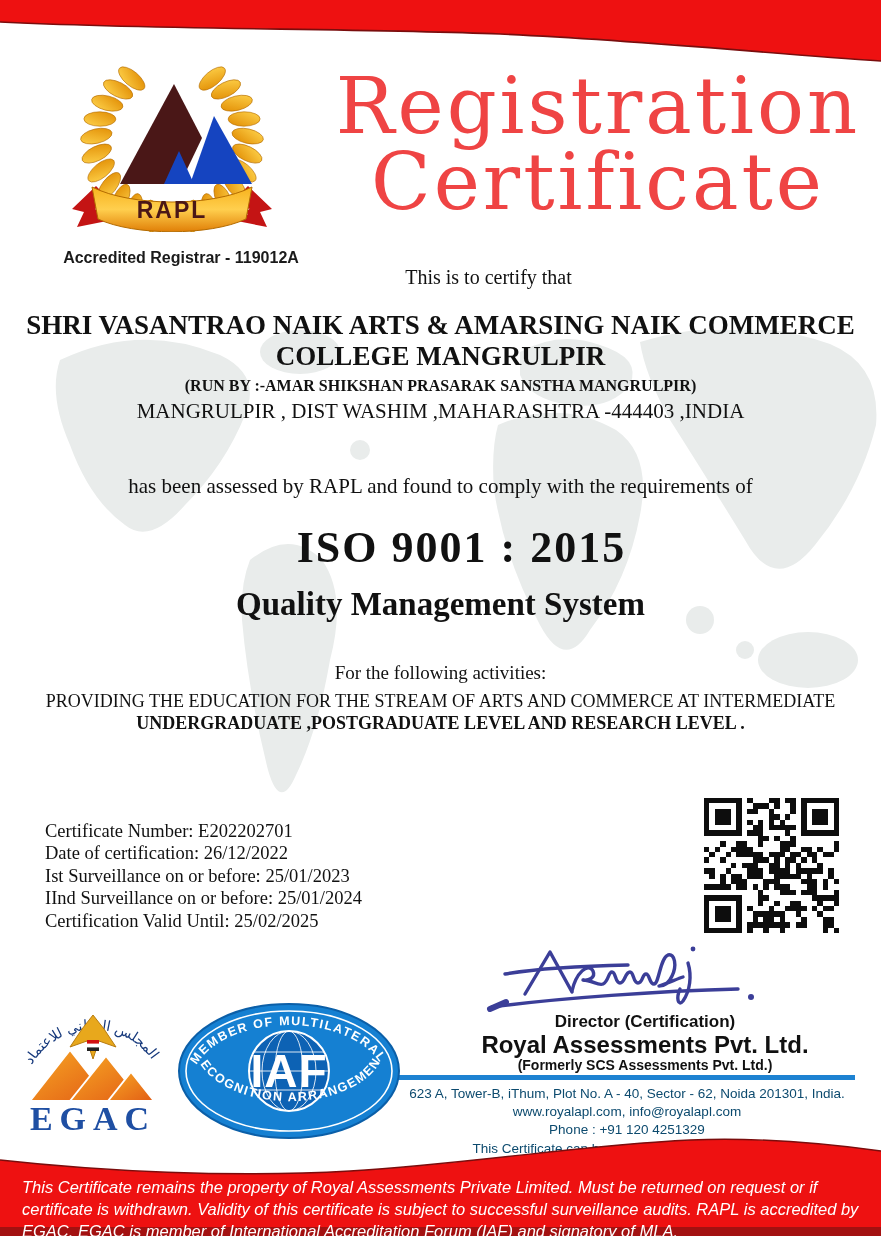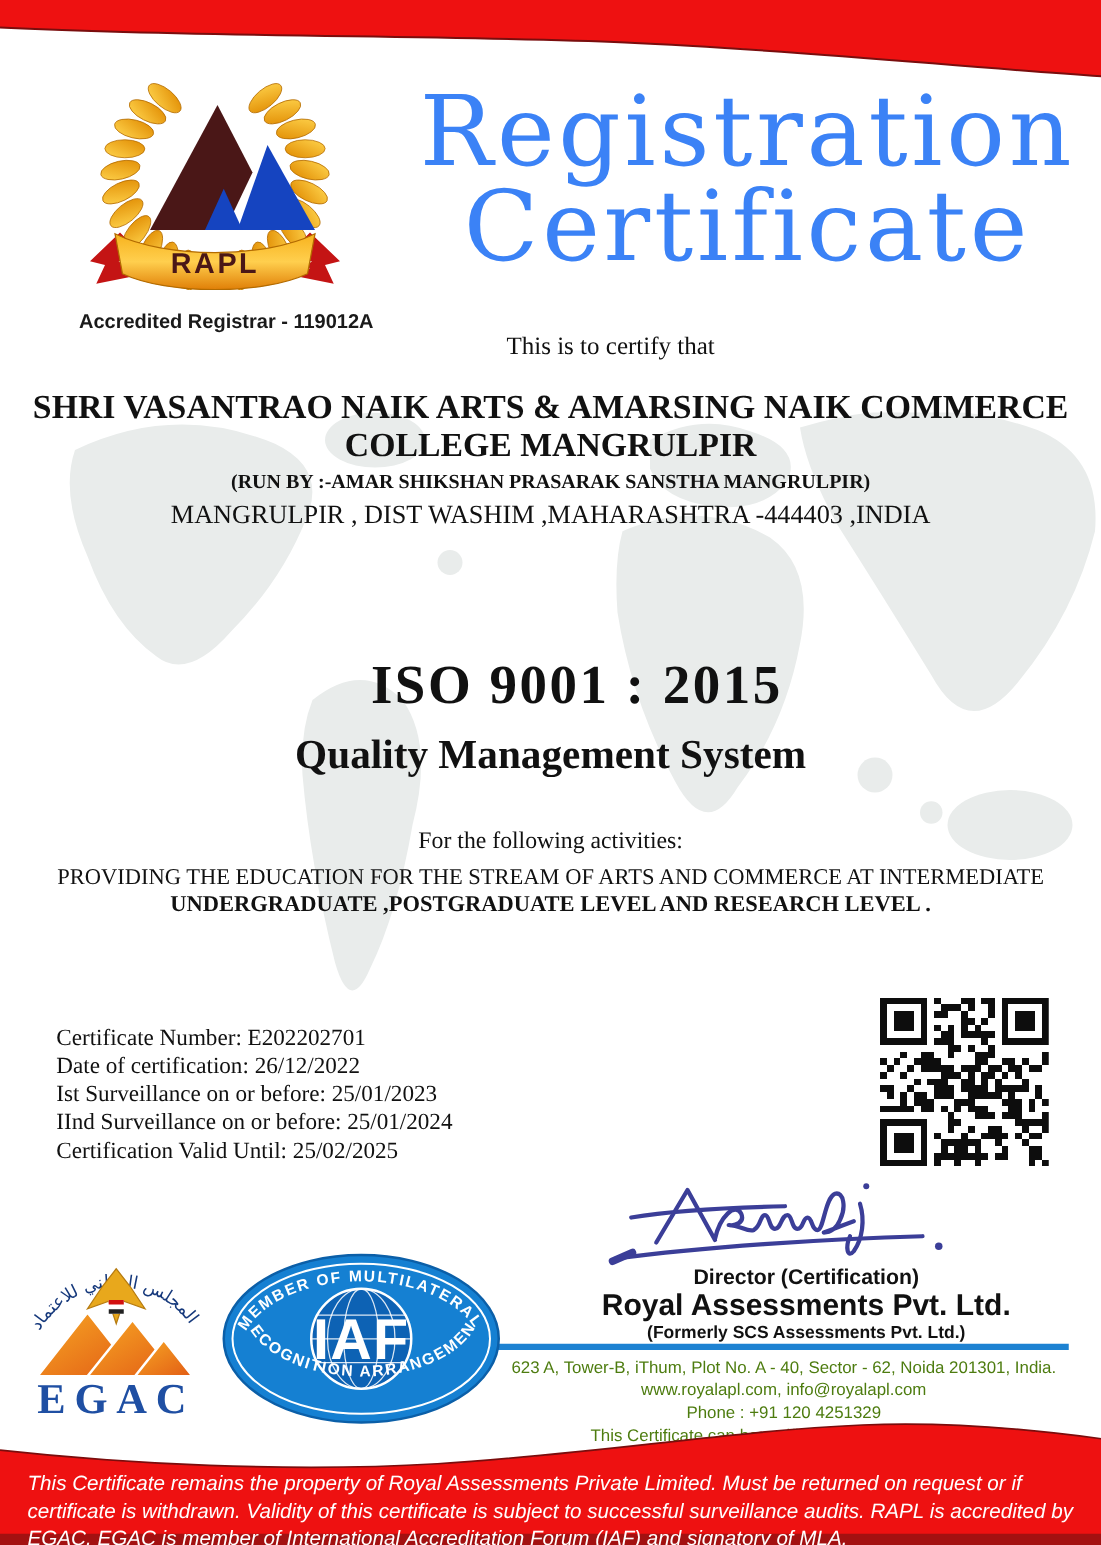--- a/index.html
+++ b/index.html
@@ -1,21 +1,21 @@
 <!DOCTYPE html>
 <html><head>
 <meta charset="utf-8">
 <style>
   html,body{margin:0;padding:0;background:#888;}
   .page{position:relative;width:881px;height:1236px;background:#fff;overflow:hidden;
         font-family:"Liberation Serif",serif;color:#111;margin:0 auto;}
   .abs{position:absolute;}
   .ctr{text-align:center;left:0;width:881px;}
   
-  .title{left:318px;width:560px;top:68px;text-align:center;color:#3b82f6;
+  .title{left:318px;width:560px;top:68px;text-align:center;color:#ef4444;
          font-family:"DejaVu Serif",serif;font-size:78px;line-height:76px;letter-spacing:3px;}
   .caption{left:40px;width:282px;top:225px;text-align:center;font-family:"Liberation Sans",sans-serif;
            font-weight:bold;font-size:16px;color:#1a1a1a;margin-top:24px;}
   .intro{top:266px;font-size:20px;padding-left:48px;}
   
   .org1{top:310px;font-weight:bold;font-size:27px;line-height:31px;}
   .org2{top:341px;font-weight:bold;font-size:27px;}
   .runby{top:377px;font-weight:bold;font-size:16px;}
   .orgaddr{top:399px;font-size:21px;}
   .assessed{top:474px;font-size:21px;}
@@ -27,21 +27,21 @@
   .details{left:45px;top:820px;font-size:18.5px;line-height:22.4px;}
   
   .sigrole{left:430px;width:430px;top:1012px;text-align:center;font-family:"Liberation Sans",sans-serif;
            font-weight:bold;font-size:17px;}
   .sigco{left:430px;width:430px;top:1031px;text-align:center;font-family:"Liberation Sans",sans-serif;
          font-weight:bold;font-size:24px;}
   .sigform{left:430px;width:430px;top:1057px;text-align:center;font-family:"Liberation Sans",sans-serif;
            font-weight:bold;font-size:14px;}
   .bluerule{left:398px;top:1075px;width:457px;height:5px;background:#1d82d2;}
   .contact{left:397px;width:460px;top:1085px;text-align:center;font-family:"Liberation Sans",sans-serif;
-           font-size:13.5px;line-height:18.2px;color:#4d7c0f;}
+           font-size:13.5px;line-height:18.2px;color:#0c4a6e;}
   .disclaimer{left:22px;width:842px;top:1176px;color:#fff;font-family:"Liberation Sans",sans-serif;
               font-style:italic;font-size:16.5px;line-height:22px;}
   svg text{user-select:none;}
 </style>
 </head>
 <body>
 
 <div class="page">
 
   <svg class="abs" style="left:0;top:330px" width="881" height="560" viewBox="0 0 881 560">
@@ -119,20 +119,21 @@
   <div class="abs title">
     <div>Registration</div>
     <div>Certificate</div>
   </div>
 
   <div class="abs ctr intro">This is to certify that</div>
   <div class="abs ctr org1">SHRI VASANTRAO NAIK ARTS &amp; AMARSING NAIK COMMERCE</div>
   <div class="abs ctr org2">COLLEGE MANGRULPIR</div>
   <div class="abs ctr runby">(RUN BY :-AMAR SHIKSHAN PRASARAK SANSTHA MANGRULPIR)</div>
   <div class="abs ctr orgaddr">MANGRULPIR , DIST WASHIM ,MAHARASHTRA -444403 ,INDIA</div>
+  <div class="abs ctr assessed">has been assessed by RAPL and found to comply with the requirements of</div>
   <div class="abs ctr iso">ISO 9001 : 2015</div>
   <div class="abs ctr qms">Quality Management System</div>
   <div class="abs ctr acthead">For the following activities:</div>
   <div class="abs ctr actline1">PROVIDING THE EDUCATION FOR THE STREAM OF ARTS AND COMMERCE AT INTERMEDIATE</div>
   <div class="abs ctr actline2">UNDERGRADUATE ,POSTGRADUATE LEVEL AND RESEARCH LEVEL .</div>
 
   <div class="abs details">
     <div>Certificate Number: E202202701</div>
     <div>Date of certification: 26/12/2022</div>
     <div>Ist Surveillance on or before: 25/01/2023</div>

